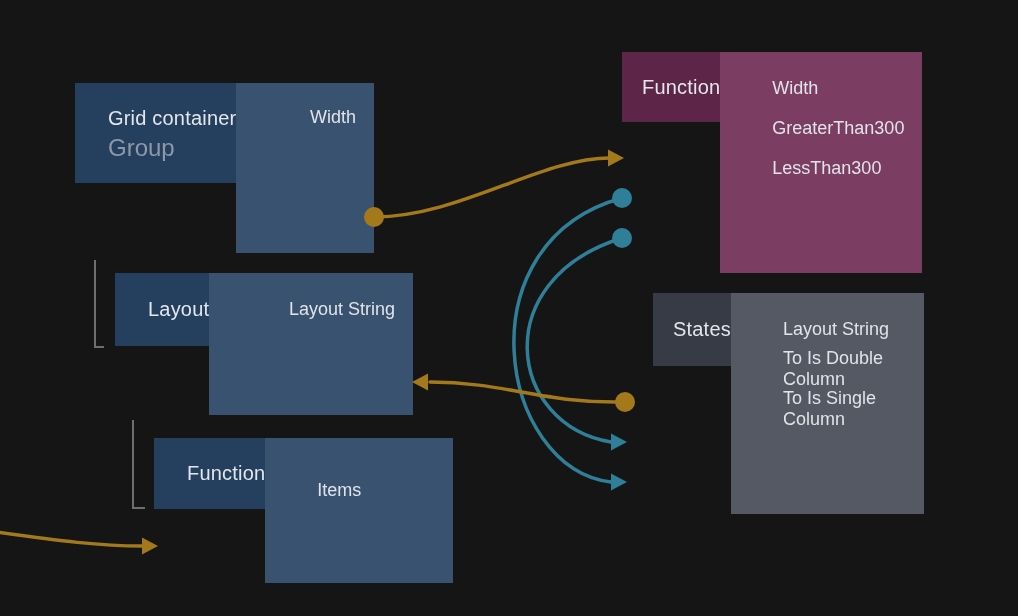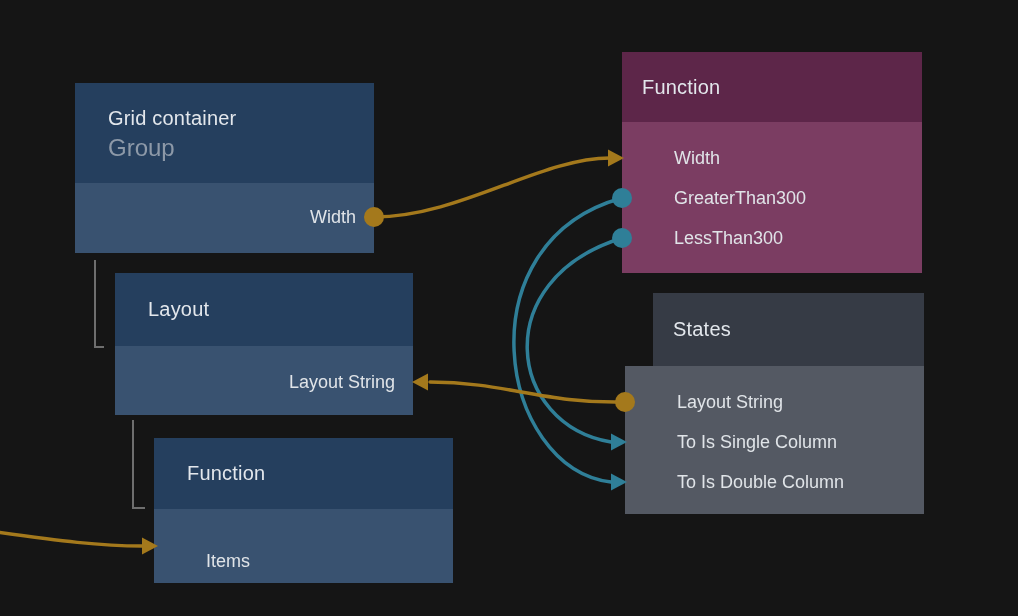--- a/index.html
+++ b/index.html
@@ -5,21 +5,21 @@
   html,body{margin:0;padding:0;}
   .page{
     position:relative;
     width:1018px;height:616px;
     background:var(--background,#151515);
     overflow:hidden;
     font-family:"Liberation Sans","DejaVu Sans",sans-serif;
   }
   .node{
     position:absolute;
-    display:flex;flex-direction:column;
+    display:flex;flex-direction:row;
   }
   .node-header{
     padding-left:20px;
     box-sizing:border-box;
     display:flex;flex-direction:column;justify-content:center;
   }
   .node-title{
     font-size:20px;
     letter-spacing:.2px;
     color:var(--title-text,#e3e7ec);
@@ -103,22 +103,22 @@
       <div class="port left">LessThan300</div>
     </div>
   </div>
 
   <div class="node gray" style="left:625px;top:293px;width:299px;height:221px;">
     <div class="node-header" style="height:73px;margin-left:28px;">
       <div class="node-title">States</div>
     </div>
     <div class="node-body" style="padding-top:16px;">
       <div class="port left">Layout String</div>
+      <div class="port left">To Is Double Column</div>
       <div class="port left">To Is Single Column</div>
-      <div class="port left">To Is Double Column</div>
     </div>
   </div>
 
   <svg class="overlay" width="1018" height="616" viewBox="0 0 1018 616">
 
     <path class="tree-line" d="M 95 260 L 95 347 L 104 347"></path>
     <path class="tree-line" d="M 133 420 L 133 508 L 145 508"></path>
 
     <g>
       <path class="wire gold" d="M 374 217 C 460 217 540 158 610 158"></path>

